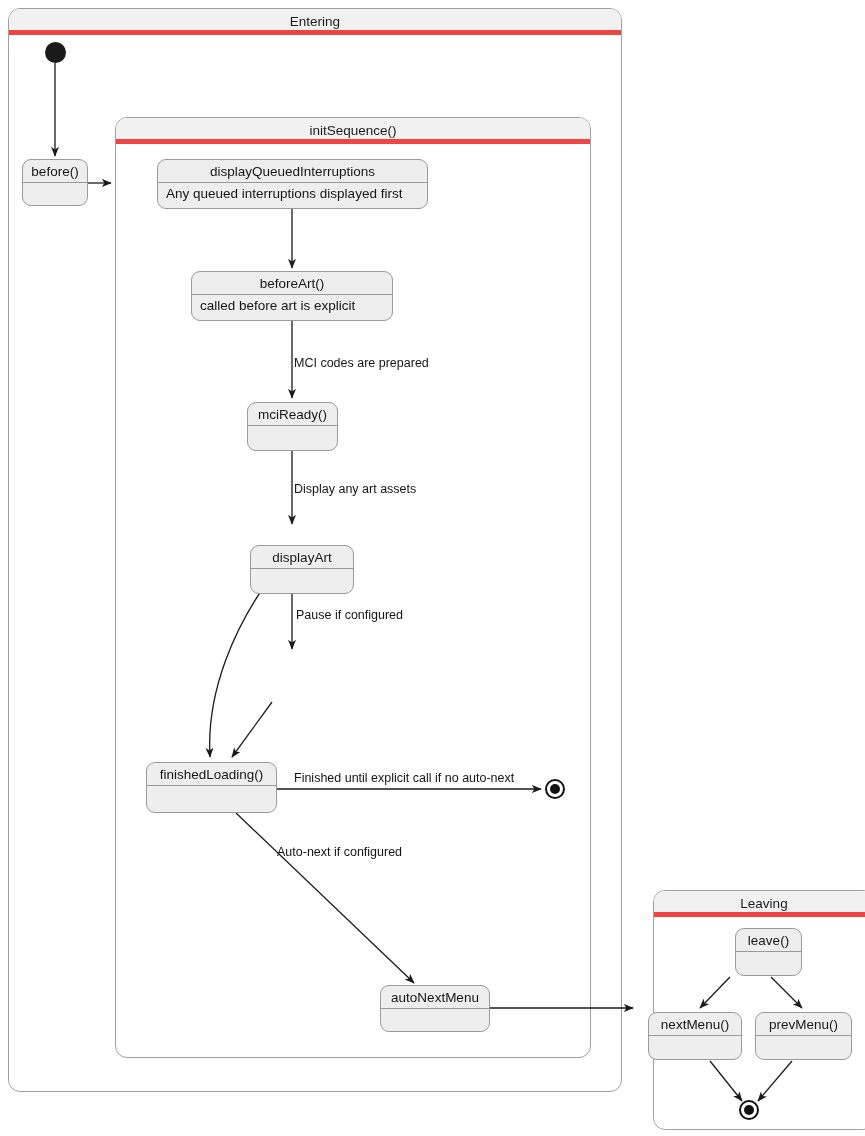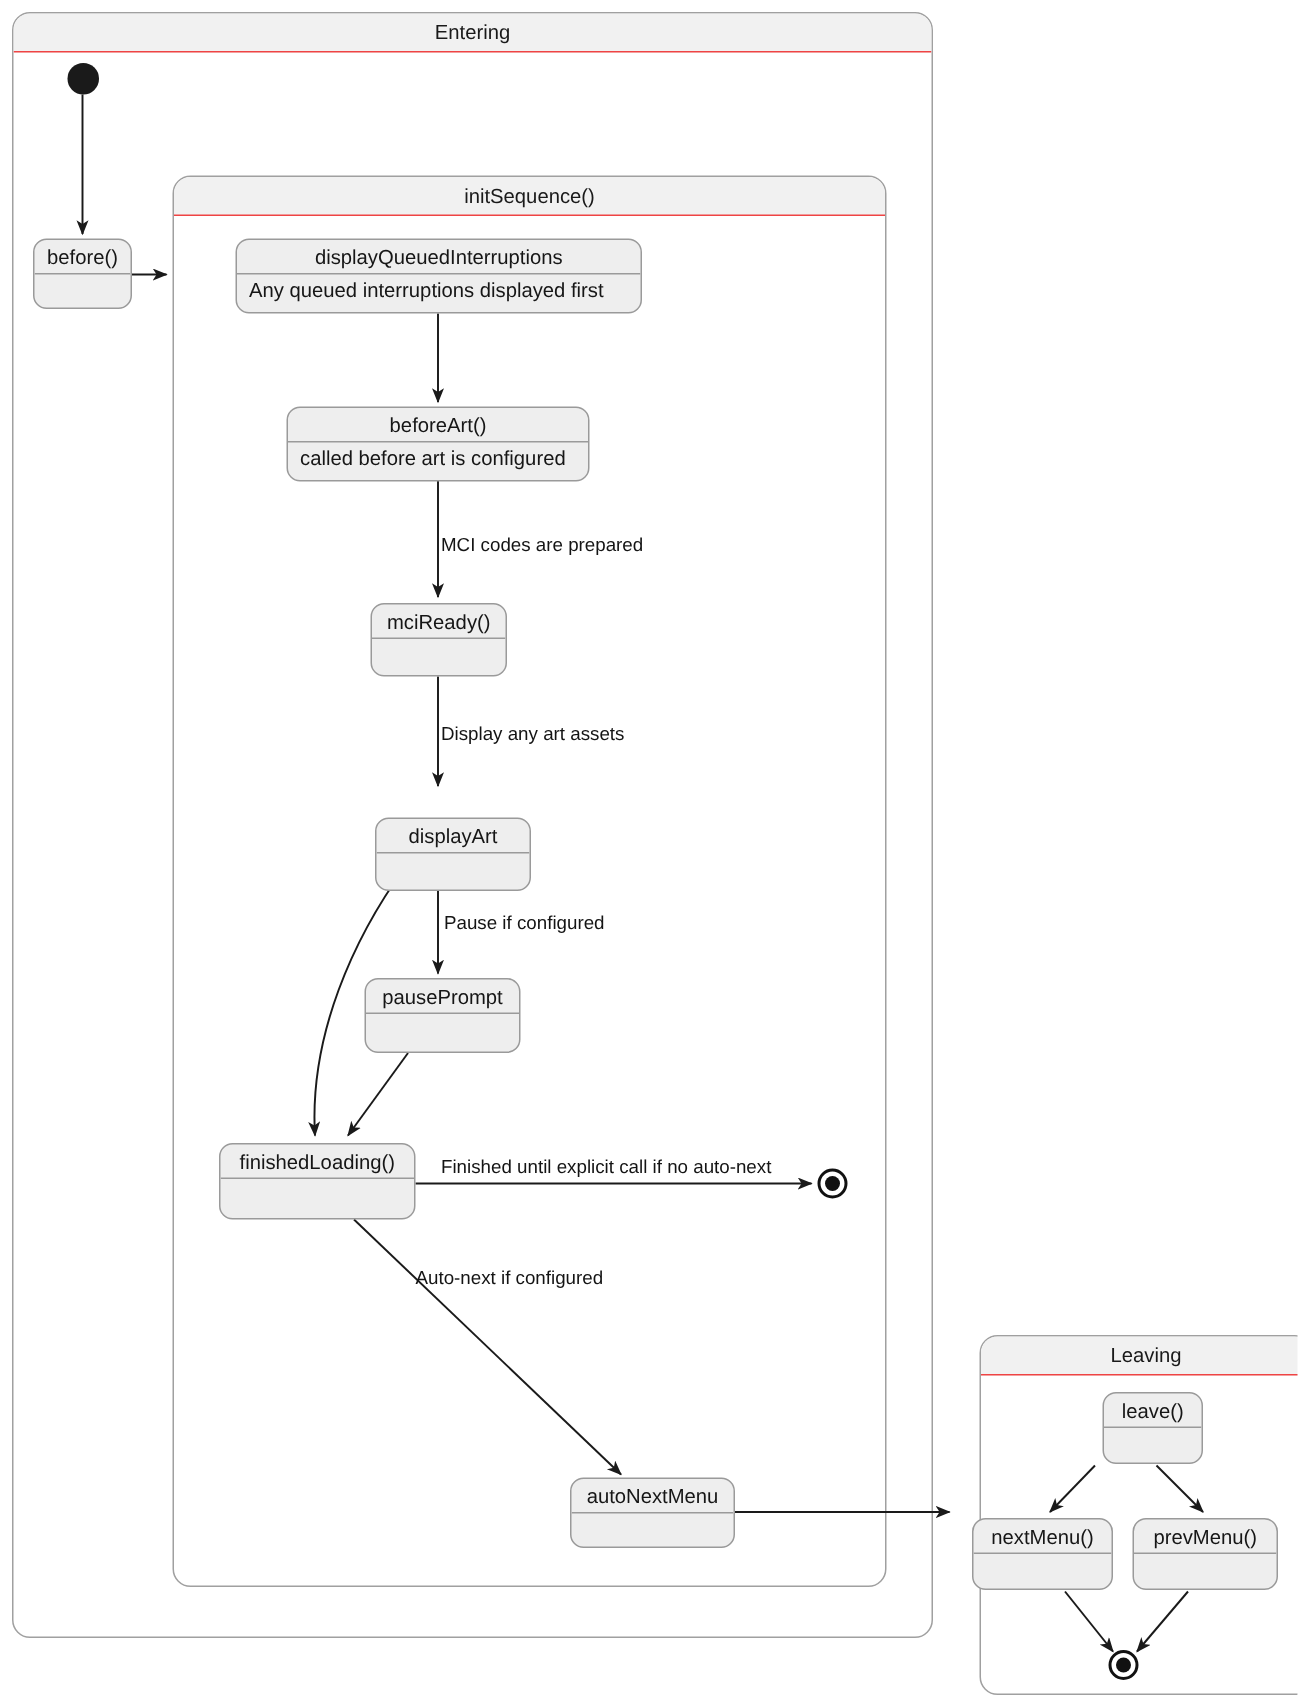--- a/index.html
+++ b/index.html
@@ -40,21 +40,21 @@
     background: #ffffff;
     overflow: hidden;
   }
   .composite > .composite-header {
     height: 26px;
     line-height: 26px;
     text-align: center;
     font-size: 13.5px;
     color: #1a1a1a;
     background: #f1f1f1;
-    border-bottom: 1px solid #ef4444;
+    border-bottom: 5px solid #ef4444;
     box-sizing: border-box;
   }
 
   
   .state {
     position: absolute;
     box-sizing: border-box;
     border: 1px solid #9a9a9a;
     border-radius: 9px;
     background: #eeeeee;
@@ -184,37 +184,33 @@
     <div class="state-body empty"></div>
   </div>
 
   <div class="state" style="left:157px; top:159px; width:271px; height:50px;">
     <div class="state-title">displayQueuedInterruptions</div>
     <div class="state-body">Any queued interruptions displayed first</div>
   </div>
 
   <div class="state" style="left:191px; top:271px; width:202px; height:50px;">
     <div class="state-title">beforeArt()</div>
-    <div class="state-body">called before art is configured</div>
+    <div class="state-body">called before art is explicit</div>
   </div>
 
   <div class="state" style="left:247px; top:402px; width:91px; height:49px;">
     <div class="state-title">mciReady()</div>
     <div class="state-body empty"></div>
   </div>
 
   <div class="state" style="left:250px; top:545px; width:104px; height:49px;">
     <div class="state-title">displayArt</div>
     <div class="state-body empty"></div>
   </div>
 
-  <div class="state" style="left:243px; top:652px; width:104px; height:50px;">
-    <div class="state-title">pausePrompt</div>
-    <div class="state-body empty"></div>
-  </div>
 
   <div class="state" style="left:146px; top:762px; width:131px; height:51px;">
     <div class="state-title">finishedLoading()</div>
     <div class="state-body empty"></div>
   </div>
 
   <div class="state" style="left:380px; top:985px; width:110px; height:47px;">
     <div class="state-title">autoNextMenu</div>
     <div class="state-body empty"></div>
   </div>

